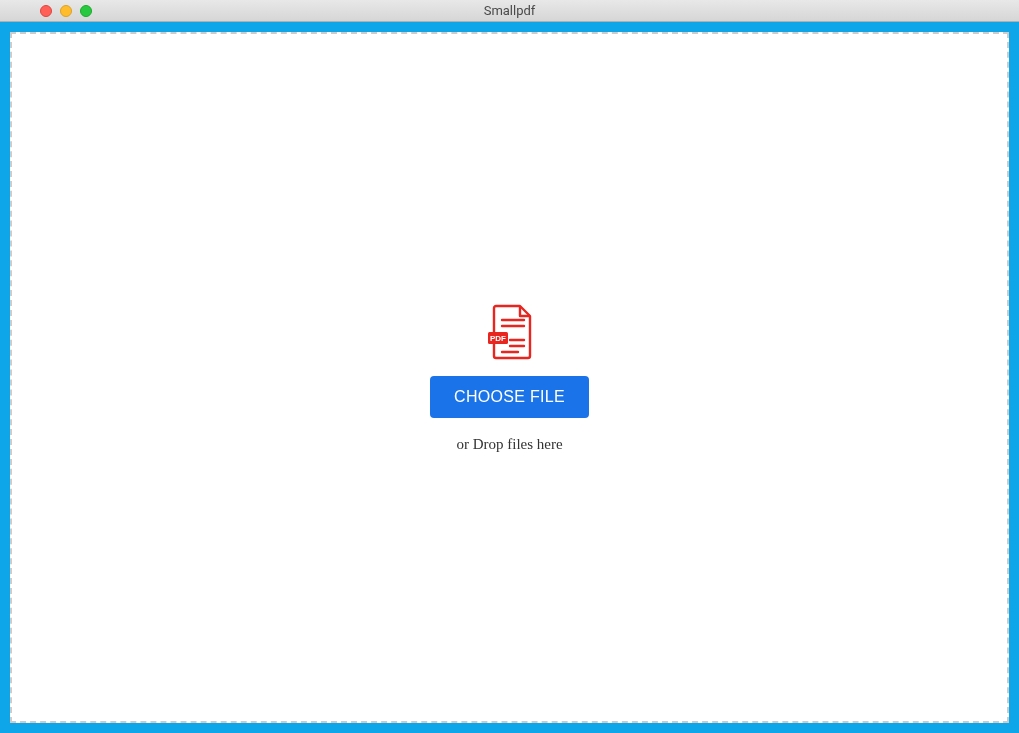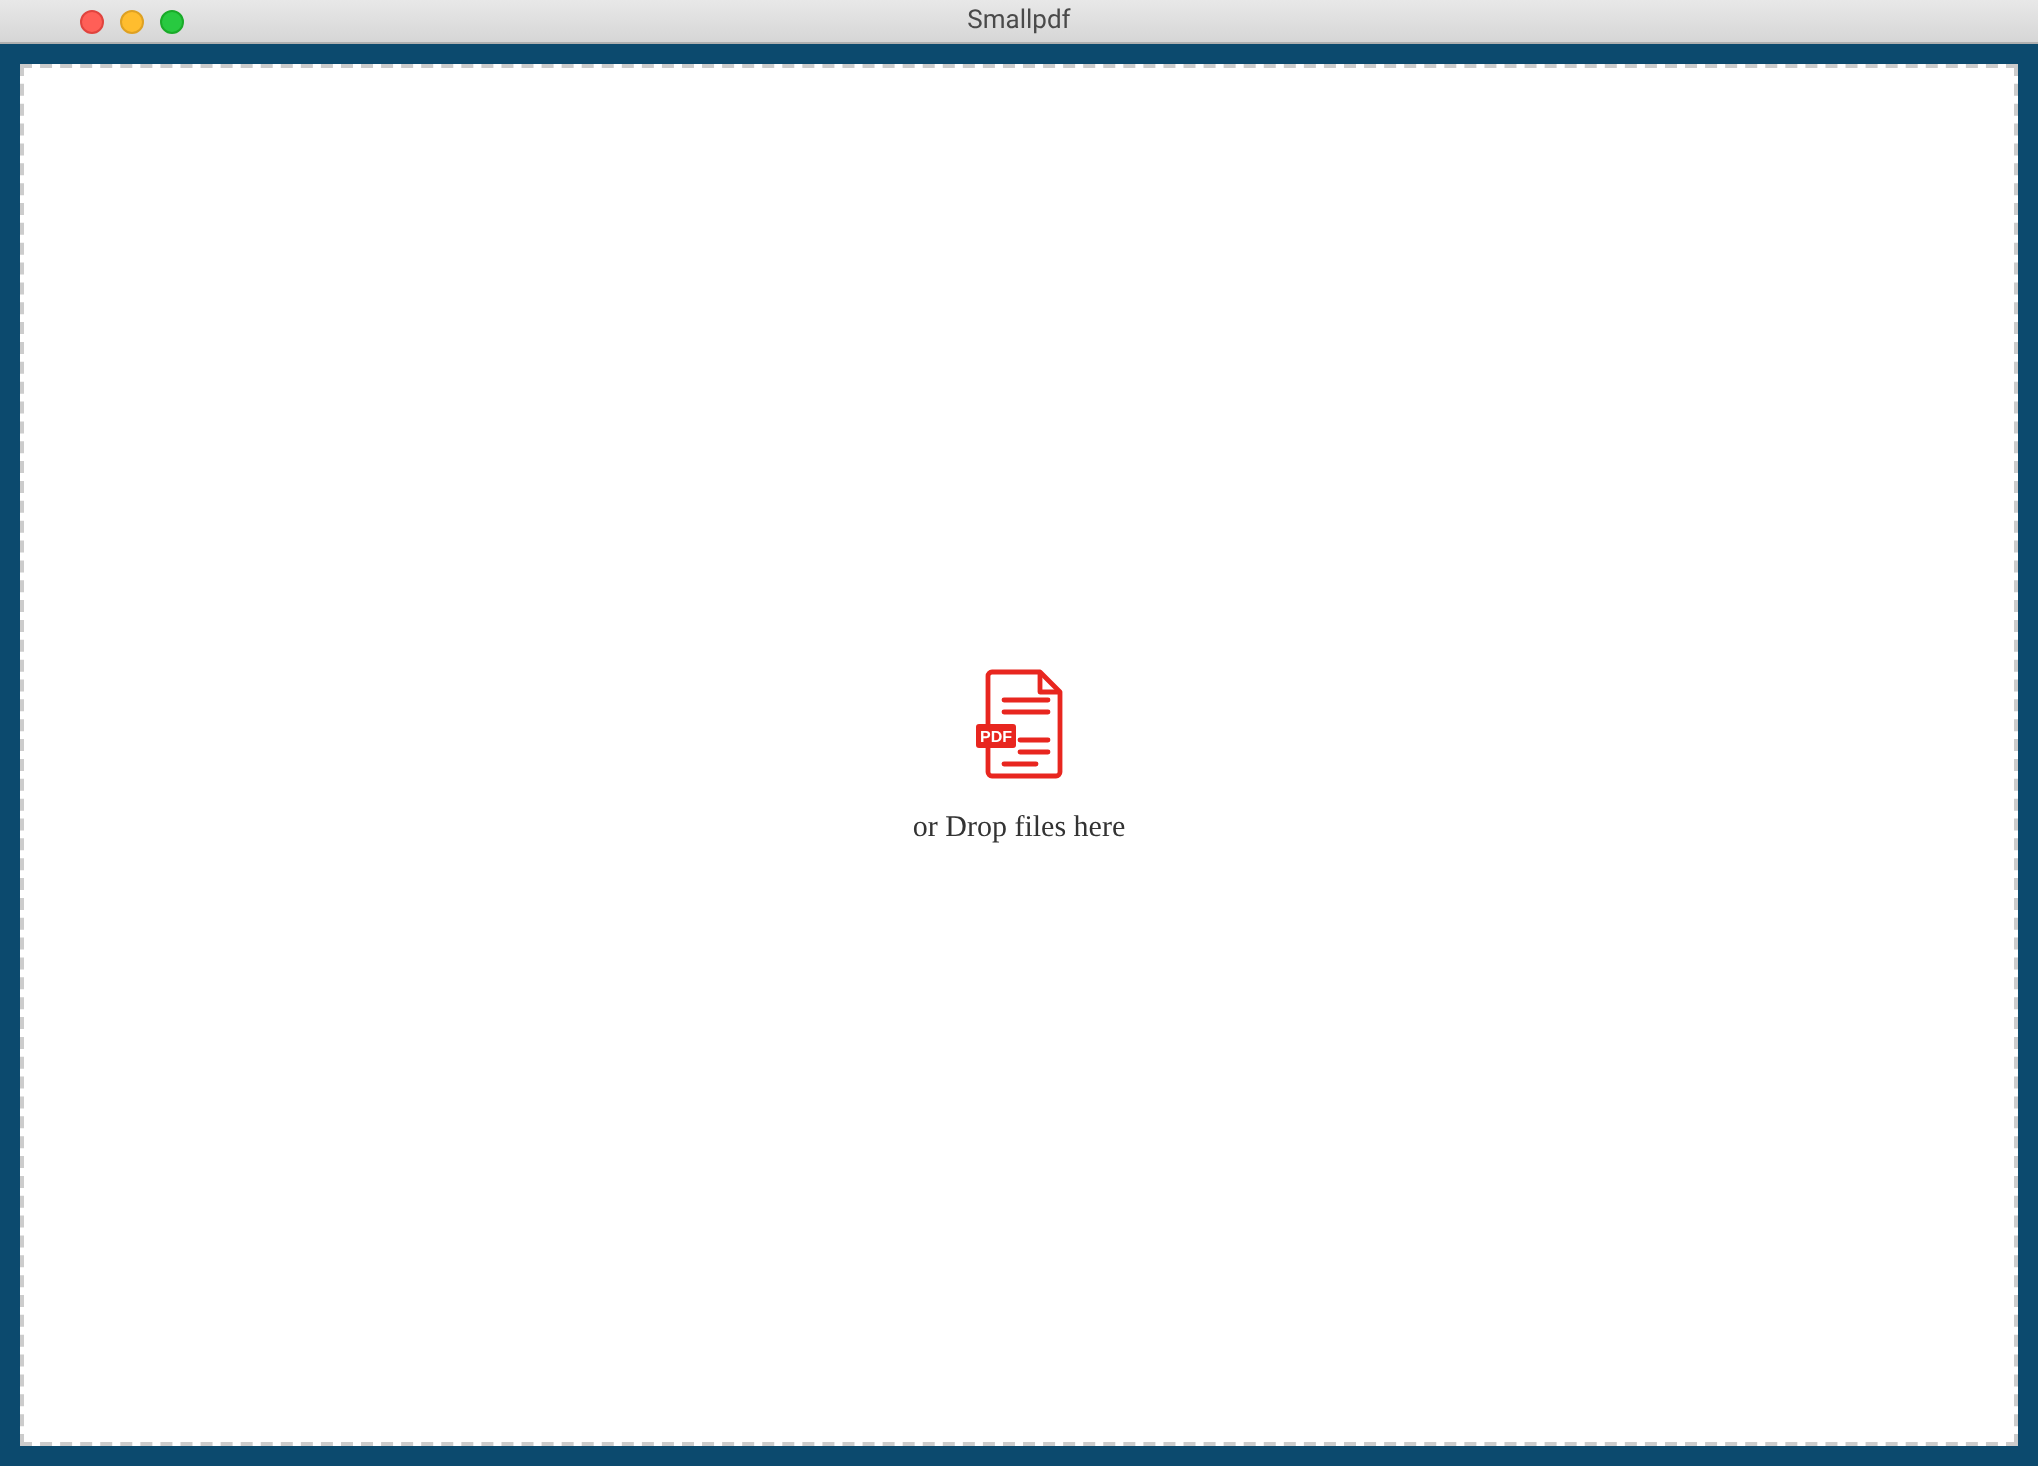--- a/index.html
+++ b/index.html
@@ -43,21 +43,21 @@
       right: 0;
       text-align: center;
       font-size: 13px;
       color: #4a4a4a;
       pointer-events: none;
     }
     .content-area {
       width: 100%;
       height: calc(100% - 22px);
       padding: 10px;
-      background: #0c4a6e;
+      background: #0ea5e9;
     }
     .dropzone {
       width: 100%;
       height: 100%;
       border: 2px dashed #cccccc;
       background: #ffffff;
       display: flex;
       flex-direction: column;
       align-items: center;
       justify-content: center;
@@ -108,15 +108,16 @@
         <line x1="22" y1="18" x2="44" y2="18" stroke="#e8261f" stroke-width="2.4" stroke-linecap="round"></line>
         <line x1="22" y1="24" x2="44" y2="24" stroke="#e8261f" stroke-width="2.4" stroke-linecap="round"></line>
         <line x1="30" y1="38" x2="44" y2="38" stroke="#e8261f" stroke-width="2.4" stroke-linecap="round"></line>
         <line x1="30" y1="44" x2="44" y2="44" stroke="#e8261f" stroke-width="2.4" stroke-linecap="round"></line>
         <line x1="22" y1="50" x2="38" y2="50" stroke="#e8261f" stroke-width="2.4" stroke-linecap="round"></line>
 
         <rect x="8" y="30" width="20" height="12" rx="1.5" fill="#e8261f"></rect>
         <text x="18" y="39" text-anchor="middle" fill="#ffffff" font-size="8" font-weight="700" font-family="Arial, sans-serif">PDF</text>
       </svg>
     </div>
+    <button class="choose-file-btn">CHOOSE FILE</button>
     <div class="drop-hint">or Drop files here</div>
   </div>
 </div>
 
 </body></html>

